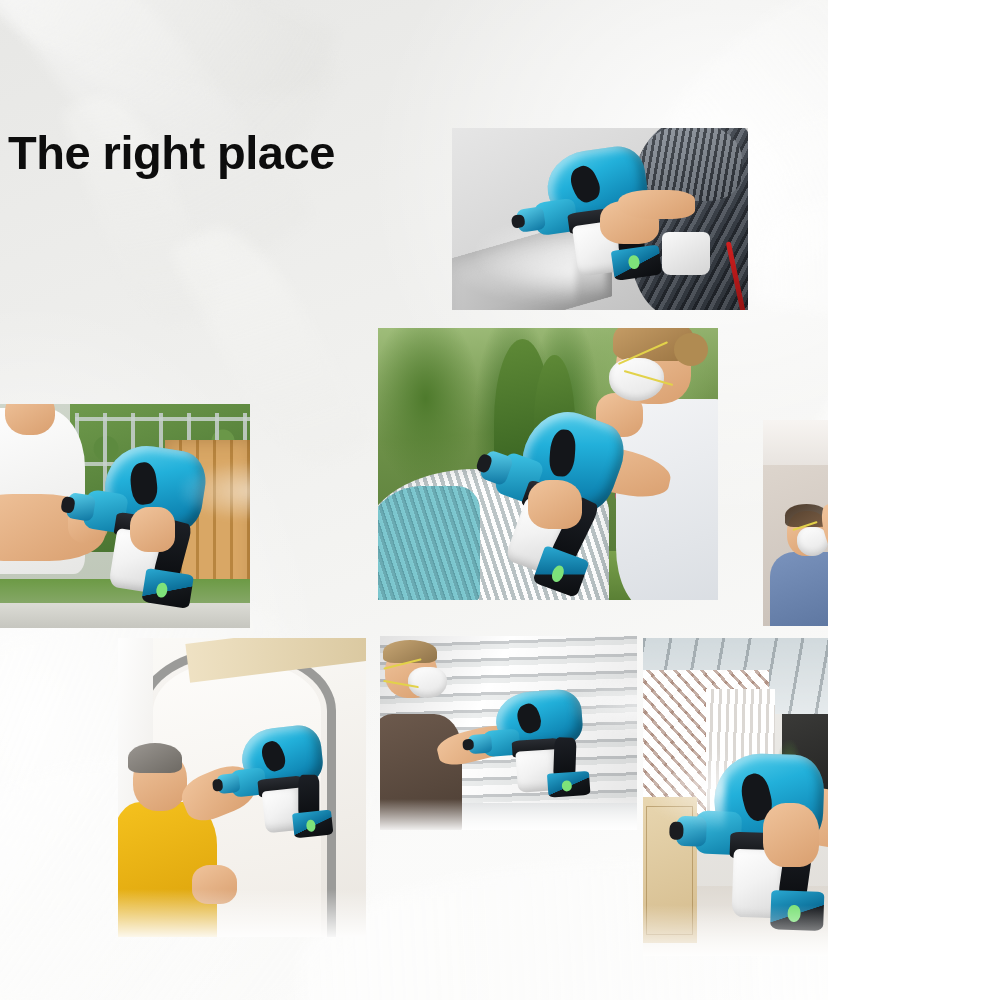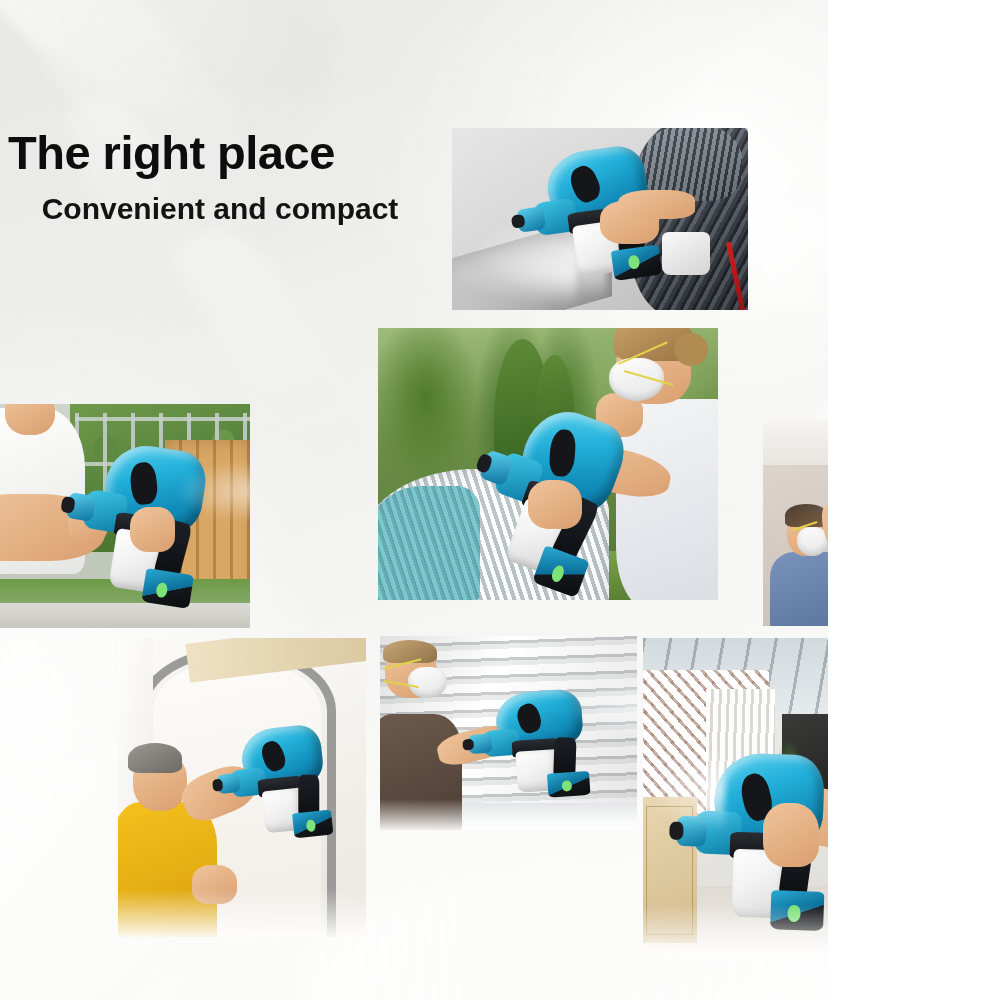--- a/index.html
+++ b/index.html
@@ -402,21 +402,20 @@
     <div class="frond fr-g"></div>
       <div class="frond fr-h"></div>
       <div class="frond fr-i"></div>
     <div class="frond fr-j"></div>
       <div class="frond fr-k"></div>
       <div class="frond fr-l"></div>
   </div>
 
   <div class="headline-block">
     <div class="headline">The right place</div>
-    <div class="subline">Convenient and compact</div>
   </div>
 
   <div class="panel" id="p1">
     <div class="scene">
       <div class="wall"></div>
       <div class="floorpanel"></div>
       <div class="suit"></div>
       <div class="suit-hood"></div>
       <div class="hose"></div>
 

